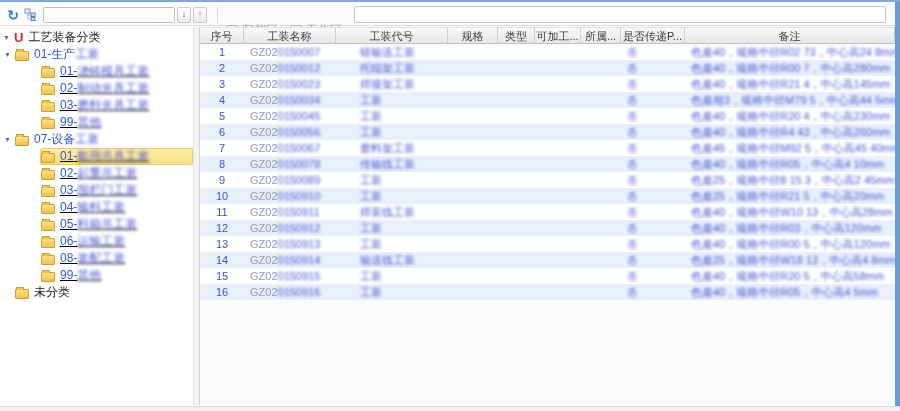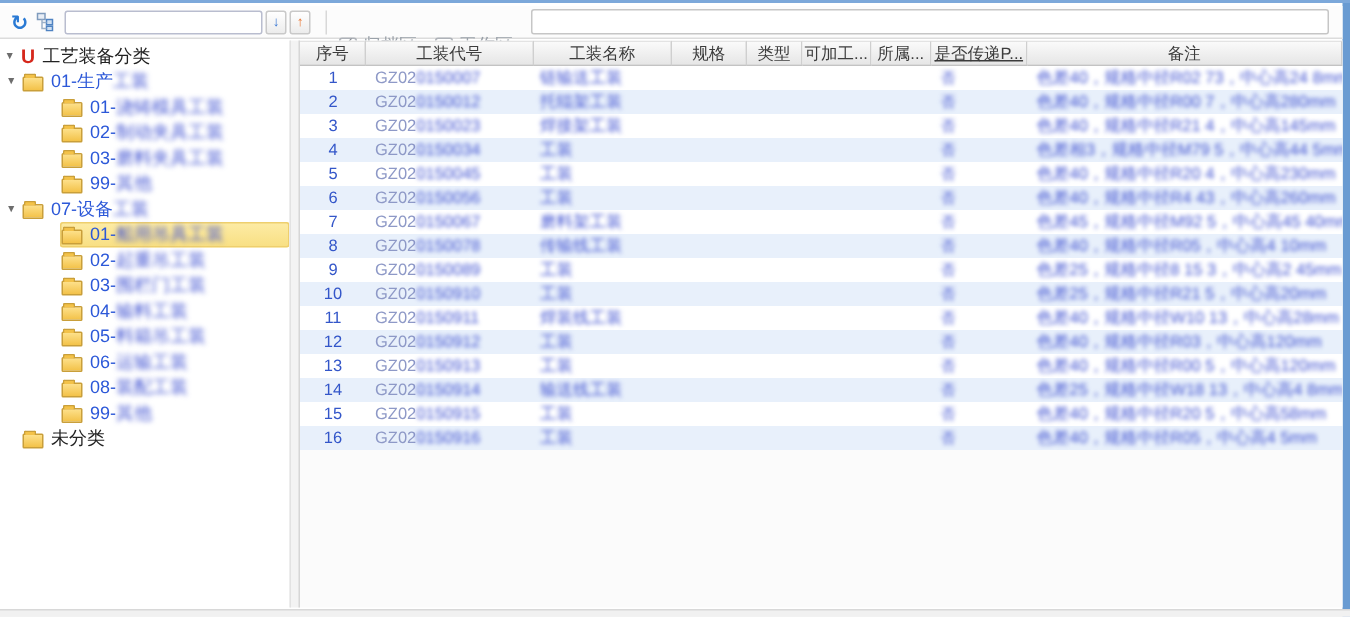--- a/index.html
+++ b/index.html
@@ -30,21 +30,21 @@
   
   .tree-panel{position:absolute;top:25px;left:0;width:193px;bottom:6px;background:#fff;overflow:hidden;padding-top:2px;}
   .splitter{position:absolute;top:25px;left:193px;width:7px;bottom:6px;background:#f3f3f3;
             border-left:1px solid #e2e2e2;border-right:1px solid #d6d6d6;cursor:col-resize;}
   .table-panel{position:absolute;top:25px;left:200px;right:5px;bottom:6px;background:#fbfbfb;overflow:hidden;}
 
   
   .tree-row{height:17px;display:flex;align-items:center;font-size:12px;white-space:nowrap;cursor:pointer;}
   .tree-row.lv0{padding-left:3px;}
   .tree-row.lv1{padding-left:4px;}
-  .tree-row.lv2{padding-left:40px;}
+  .tree-row.lv2{padding-left:40px;text-decoration:underline;}
   .arrow{width:10px;font-size:7px;color:#6d6d6d;flex:none;}
   .spacer{width:10px;flex:none;}
   .hl{display:flex;align-items:center;flex:1;height:17px;border-radius:2px;}
   .tree-row.selected .hl{background:linear-gradient(#fdeca6,#f8df82);box-shadow:inset 0 0 0 1px #eecf6e;}
   .root-icon{color:#d6281c;font-weight:bold;font-size:13px;margin:0 5px 0 1px;line-height:13px;}
   .folder{width:14px;height:10px;background:linear-gradient(#fde08a,#f3c249);border:1px solid #c99f3a;
           border-radius:1px;position:relative;margin:2px 5px 0 1px;flex:none;}
   .folder::before{content:"";position:absolute;top:-3px;left:0px;width:6px;height:2px;
           background:#f3c249;border:1px solid #c99f3a;border-bottom:none;border-radius:1px 1px 0 0;}
   .tlabel{color:#2c58d8;}
@@ -204,27 +204,27 @@
           <span class="tlabel dark"><span>未分类</span></span>
         </span>
       </div>
     </div>
 
   <div class="splitter"></div>
 
   <div class="table-panel">
     <div class="thead">
         <span class="th" style="width: 44px; font-family: Liberation Serif, serif;">序号</span>
+        <span class="th" style="width: 92px;">工装名称</span>
         <span class="th" style="width: 112px;">工装代号</span>
-        <span class="th" style="width: 92px;">工装名称</span>
         <span class="th" style="width: 50px;">规格</span>
         <span class="th" style="width: 37px;">类型</span>
         <span class="th" style="width: 46px;">可加工...</span>
         <span class="th" style="width: 40px;">所属...</span>
-        <span class="th" style="width: 64px; text-decoration: underline;">是否传递P...</span>
+        <span class="th" style="width: 64px;">是否传递P...</span>
         <span class="th grow">备注</span>
       </div>
     <div class="tbody">
         <div class="tr">
           <span class="td td-seq" style="width: 44px;">1</span>
           <span class="td pad6" style="width: 112px;"><span class="code-plain">GZ02</span><span class="tblur">0150007</span></span>
           <span class="td pad4" style="width: 92px;"><span class="tblur">链输送工装</span></span>
           <span class="td" style="width: 50px;"></span>
           <span class="td" style="width: 37px;"></span>
           <span class="td" style="width: 46px;"></span>

